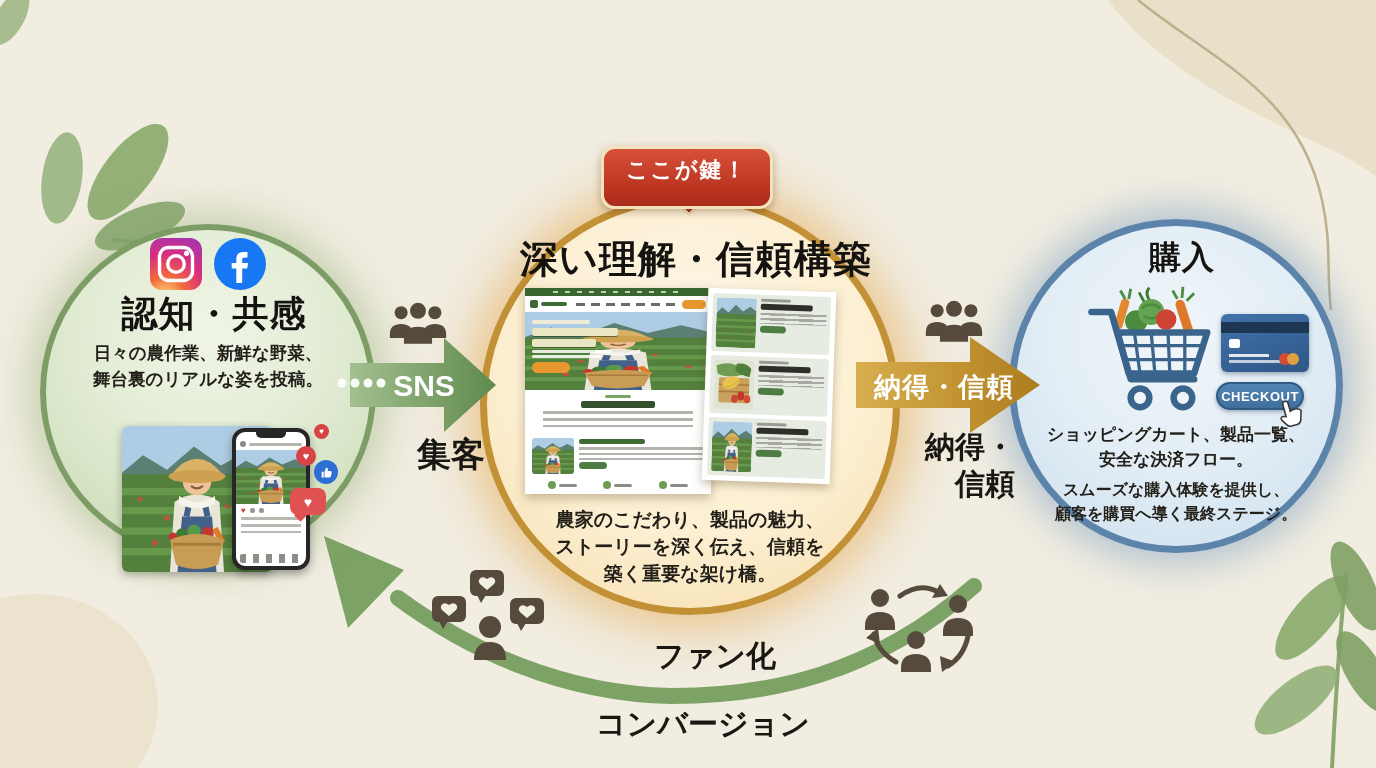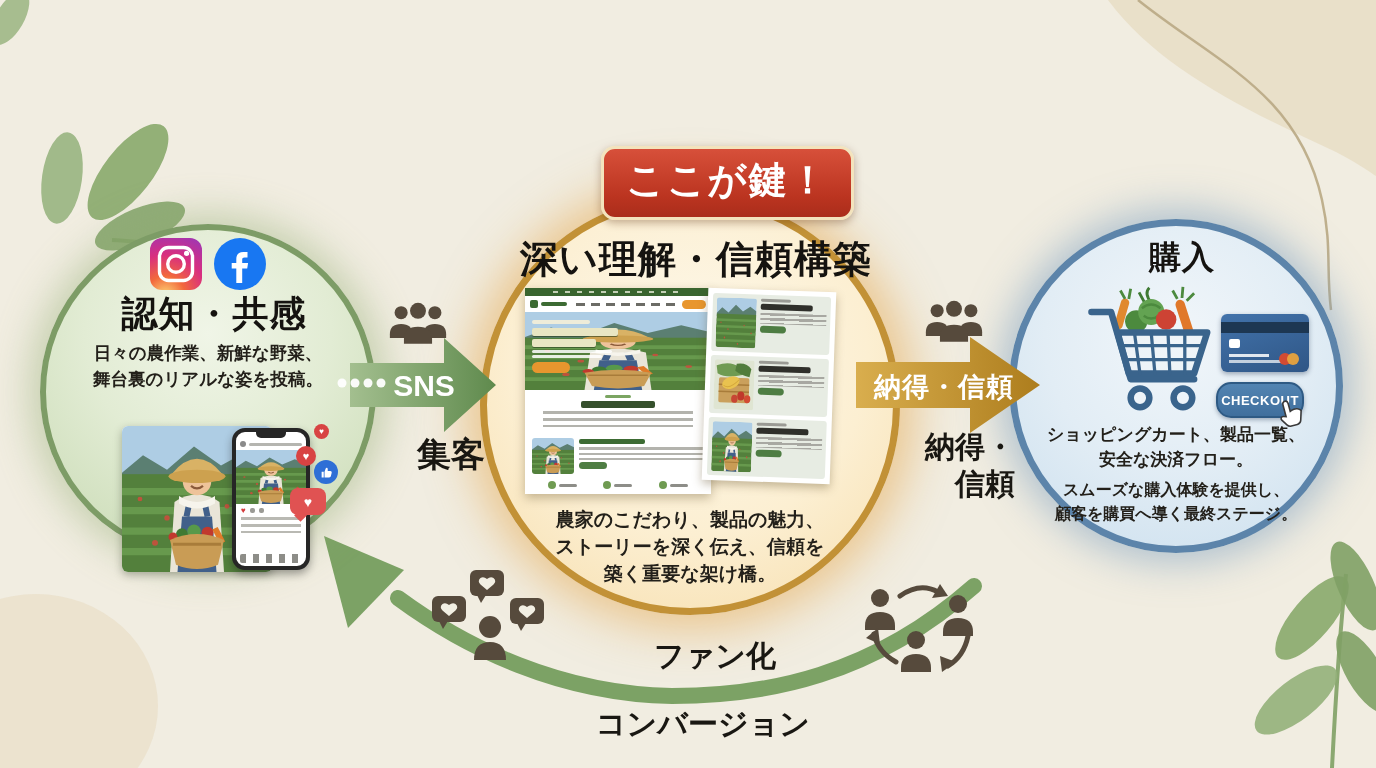--- a/index.html
+++ b/index.html
@@ -40,22 +40,22 @@
     position:absolute;left:12px;right:0;text-align:center;
     font-weight:800;letter-spacing:1px;color:#151310;
   }
   .desc{position:absolute;left:0;right:0;text-align:center;font-weight:700;color:#23201a;}
 
   
   .badge{
     position:absolute;left:601px;top:146px;z-index:5;
     background:linear-gradient(#d7503a 0%,#bb3420 70%,#aa2d1b 100%);
     border:3px solid #f3e3bd;border-radius:14px;
-    padding:6px 22px 11px;box-shadow:0 3px 8px rgba(90,40,10,.35);
-    font-size:38px;font-weight:800;color:#fff;letter-spacing:2px;
+    padding:6px 22px 21px;box-shadow:0 3px 8px rgba(90,40,10,.35);
+    font-size:22px;font-weight:800;color:#fff;letter-spacing:2px;
   }
   .badge-tail{
     position:absolute;left:678px;top:190px;width:22px;height:22px;z-index:5;
     background:#b23120;border-right:3px solid #f3e3bd;border-bottom:3px solid #f3e3bd;
     transform:rotate(45deg);border-radius:3px;
   }
 
   
   .flow-arrow{position:absolute;z-index:3;}
   .flow-label{position:absolute;z-index:3;text-align:right;font-weight:800;color:#191712;}
@@ -148,21 +148,21 @@
     background:linear-gradient(160deg,#4273ab 0%,#2f5686 100%);
     box-shadow:0 2px 5px rgba(30,50,80,.4);overflow:hidden;
   }
   .cc-stripe{position:absolute;left:0;right:0;top:8px;height:11px;background:#1d3752;}
   .cc-chip{position:absolute;left:8px;top:25px;width:11px;height:9px;background:#fff;border-radius:2px;}
   .cc-line1{position:absolute;left:8px;top:40px;width:40px;height:3px;background:rgba(255,255,255,.85);}
   .cc-line2{position:absolute;left:8px;top:46px;width:52px;height:2.5px;background:rgba(255,255,255,.7);}
   .cc-c1{position:absolute;right:18px;bottom:7px;width:12px;height:12px;border-radius:50%;background:#d24b32;}
   .cc-c2{position:absolute;right:10px;bottom:7px;width:12px;height:12px;border-radius:50%;background:#e8a33d;opacity:.95;}
   .checkout-btn{
-    position:absolute;left:200px;top:156px;width:88px;height:36px;border-radius:15px;
+    position:absolute;left:200px;top:156px;width:88px;height:28px;border-radius:15px;
     background:linear-gradient(#5284b2,#406f9d);border:2px solid #2e5a84;
     display:flex;align-items:center;justify-content:center;
     color:#fff;font-size:13px;font-weight:800;letter-spacing:.5px;
     box-shadow:0 2px 4px rgba(30,50,80,.35);
   }
   .hand-cursor{position:absolute;left:262px;top:172px;z-index:3;transform:rotate(-15deg);}
 </style>
 </head>
 <body>
 

